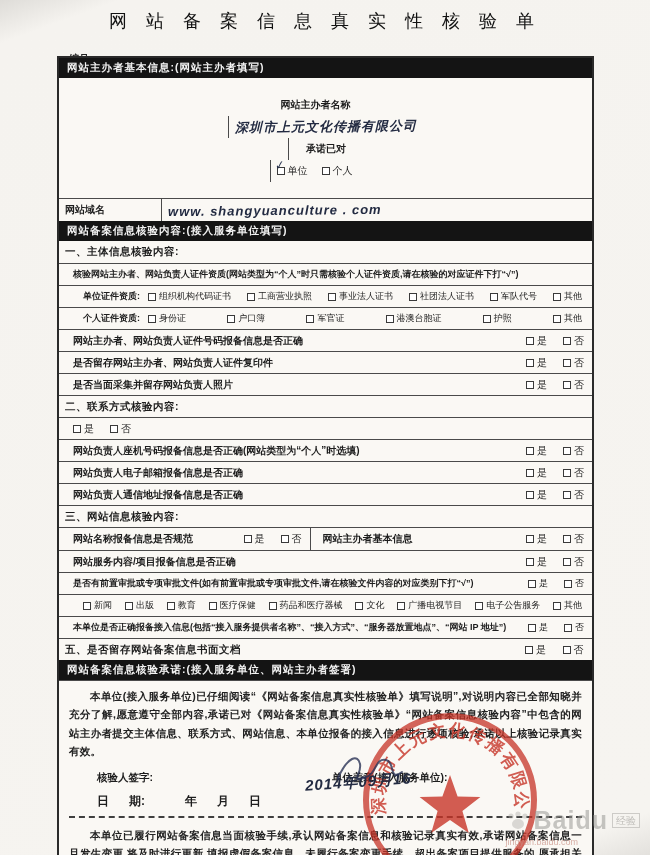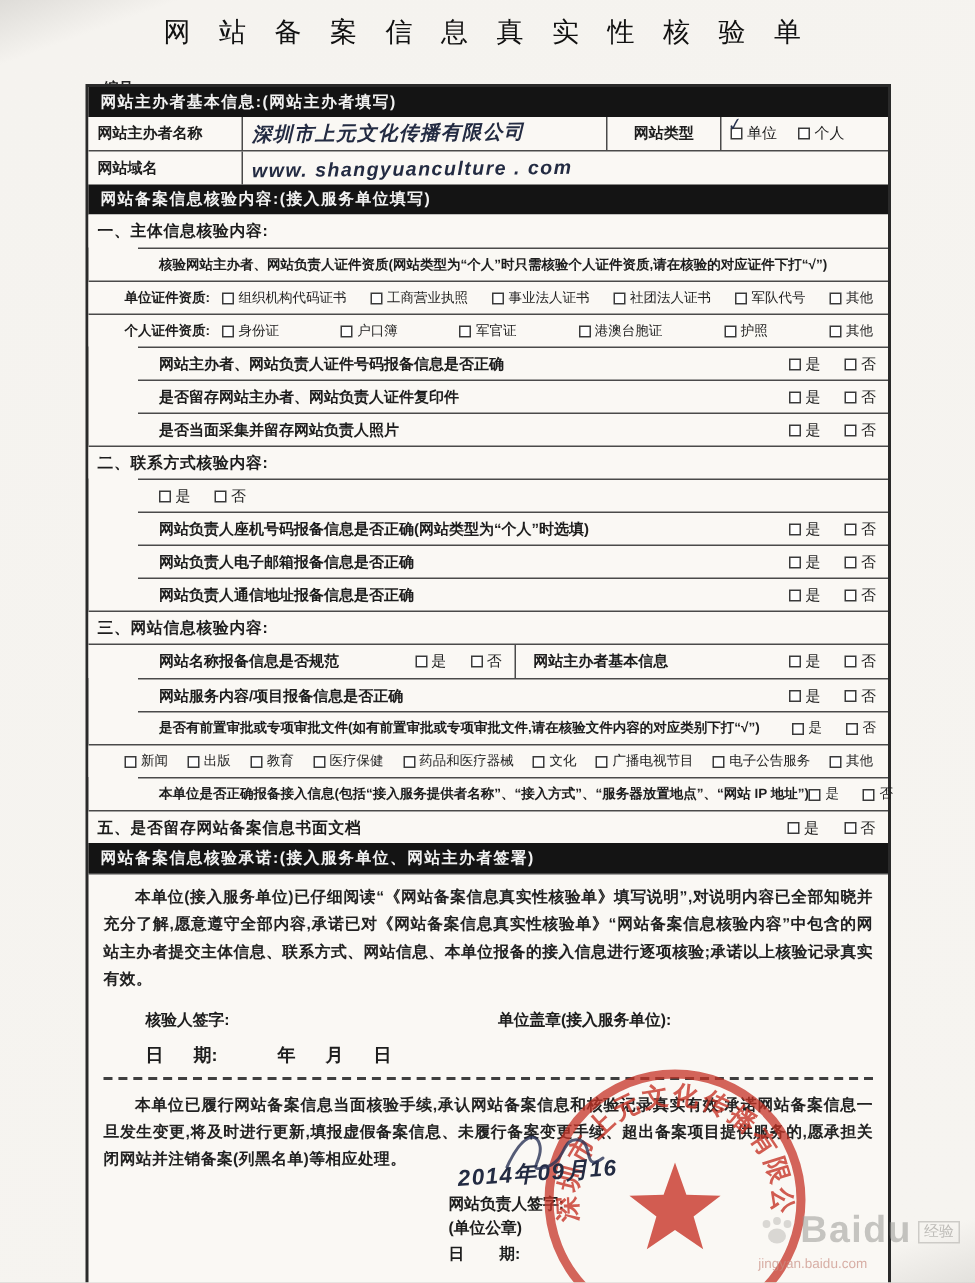--- a/index.html
+++ b/index.html
@@ -28,21 +28,21 @@
   .row {
     display:flex; align-items:center; min-height:22px; font-size:10px;
     border-top:1px solid #4a4a4a; padding:0 6px; background:#faf8f4;
   }
   .row.no-top { border-top:none; }
   .row .grow { flex:1; }
   .cell { display:flex; align-items:center; min-height:22px; padding:0 6px; }
   .vline { border-left:1px solid #4a4a4a; }
   .lbl { font-weight:bold; white-space:nowrap; }
   .sec-head { font-weight:bold; font-size:10.5px; letter-spacing:.5px; }
-  .indent1 { padding-left:14px;margin-left:33px; }
+  .indent1 { padding-left:14px; }
   .indent2 { padding-left:24px; }
   .small { font-size:9px; }
   .yn { display:flex; gap:16px; white-space:nowrap; padding-right:2px; }
   .yn .opt { display:flex; align-items:center; gap:3px; }
   .cb {
     display:inline-block; width:8px; height:8px; border:1px solid #3a3a3a;
     background:#fff; flex:none;
   }
   .cbwrap { position:relative; display:inline-flex; align-items:center; }
   .tick {
@@ -92,26 +92,26 @@
   <div class="doc-title">网 站 备 案 信 息 真 实 性 核 验 单</div>
   <div class="doc-number">
     <span>编号:</span>
     <span style="margin-left:70px;">核[201   ]     月粤第          号</span>
   </div>
 
   <div class="form">
 
     <div class="bar">网站主办者基本信息:(网站主办者填写)</div>
 
-    <div class="row no-top" style="padding:0;">
+    <div class="row no-top" style="padding:16px;flex-direction:column;">
       <div class="cell lbl" style="width:102px;">网站主办者名称</div>
       <div class="cell vline grow">
         <span class="hw">深圳市上元文化传播有限公司</span>
       </div>
-      <div class="cell vline lbl" style="width:76px; justify-content:center;">网站类型</div>
+      <div class="cell vline lbl" style="width:76px; justify-content:center;">承诺已对</div>
       <div class="cell vline" style="width:112px; gap:14px;">
         <span class="ckitem">
           <span class="cbwrap">
               <span class="cb"></span>
               <span class="tick">✓</span>
             </span>
           <span>单位</span>
         </span>
         <span class="ckitem">
           <span class="cb"></span>

